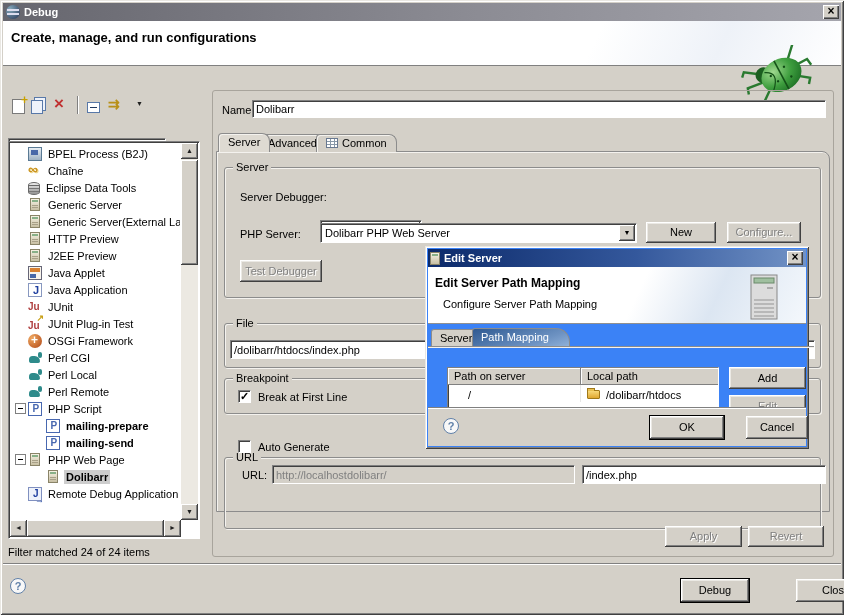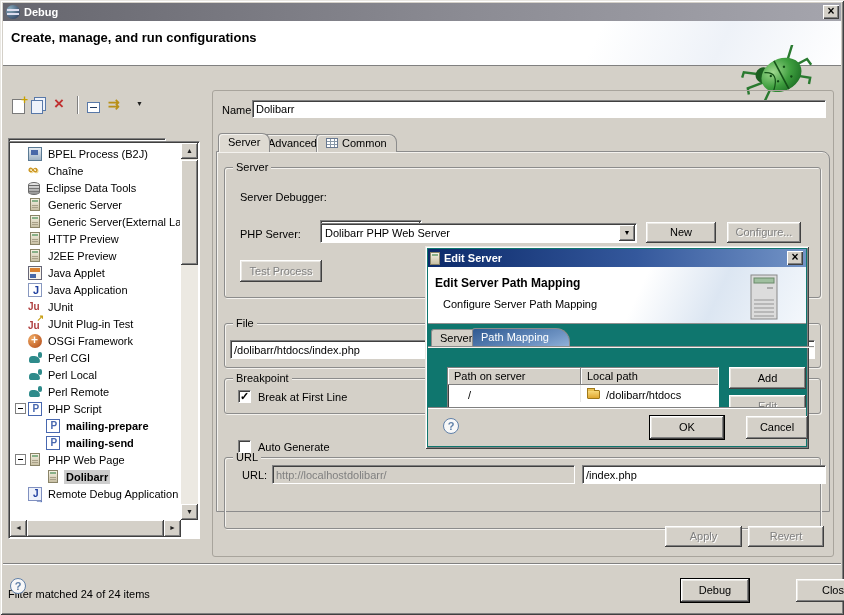--- a/index.html
+++ b/index.html
@@ -98,36 +98,36 @@
   .ic-rja { background:#eef2fa; border:1px solid #8090c0; }
   .ic-rja::before { content:"J"; position:absolute; left:4px; top:0; color:#2040a0; font-weight:bold; font-size:10px; }
   .ic-rja::after { content:"→"; position:absolute; right:-3px; bottom:-5px; color:#3858a8; font-size:9px; font-weight:bold; }
 
   
   .vscroll { position:absolute; right:1px; top:1px; width:17px; bottom:18px; background:#ece9e2; }
   .hscroll { position:absolute; left:1px; bottom:1px; right:18px; height:17px; background:#ece9e2; }
   .sb-btn { position:absolute; width:17px; height:16px; background:#d4d0c8; text-align:center; line-height:16px; font-size:7px; color:#202020;
     box-shadow: inset -1px -1px 0 #404040, inset 1px 1px 0 #fff, inset -2px -2px 0 #808080; }
   .sb-thumb { position:absolute; background:#d4d0c8; box-shadow: inset -1px -1px 0 #404040, inset 1px 1px 0 #fff, inset -2px -2px 0 #808080; }
-  .status-line { position:absolute; left:8px; top:546px; font-size:11px;margin-top:42px; }
+  .status-line { position:absolute; left:8px; top:546px; font-size:11px; }
 
   
   .right-panel { position:absolute; left:212px; top:90px; width:622px; height:467px; border:1px solid #a8a49c; border-radius:3px; }
   .tabfolder { position:absolute; left:216px; top:151px; width:614px; height:361px; border:1px solid #8c8c8c; border-radius:0 8px 0 0;
     box-shadow: inset 1px 1px 0 #f4f2ee; }
   .tab { position:absolute; height:18px; top:134px; background:#d4d0c8; border:1px solid #8c8c8c; border-bottom:none;
     border-radius:4px 8px 0 0; font-size:11px; padding:2px 9px 0 9px; box-shadow: inset 1px 1px 0 #f4f2ee; z-index:3; }
   .tab.active { height:19px; top:133px; background:#dedad2; z-index:4; }
   .tab .tab-ic { display:inline-block; width:12px; height:10px; margin-right:4px; background:#fff; border:1px solid #708; border-color:#687890;
     position:relative; top:1px; }
   .tab .tab-ic::before { content:""; position:absolute; left:0; right:0; top:2px; height:1px; background:#8898a8; box-shadow:0 3px 0 #8898a8; }
   .tab .tab-ic::after { content:""; position:absolute; top:0; bottom:0; left:3px; width:1px; background:#8898a8; box-shadow:4px 0 0 #8898a8; }
 
   
-  .dialog { position:absolute; left:425px; top:246px; width:384px; height:203px; background:#0f766e; z-index:10;
+  .dialog { position:absolute; left:425px; top:246px; width:384px; height:203px; background:#3b82f6; z-index:10;
     box-shadow: inset 1px 1px 0 #e9e7e2, inset -1px -1px 0 #404040, inset 2px 2px 0 #fff, inset -2px -2px 0 #808080; }
   .dlg-titlebar { position:absolute; left:3px; top:3px; right:3px; height:18px;
     background:linear-gradient(to right,#0c2a6a,#34589c 55%,#7293c6); display:flex; align-items:center; padding:0 2px; }
   .dlg-titlebar .title { color:#fff; font-weight:bold; font-size:11px; margin-left:4px; }
   .dlg-ic-server { width:10px; height:13px; background:linear-gradient(#f6f2e4,#c8c0a4); border:1px solid #8a8468; position:relative; }
   .dlg-ic-server::before { content:""; position:absolute; left:1px; top:1px; right:1px; height:2px; background:#88b088; }
   .dlg-banner { position:absolute; left:3px; top:21px; right:3px; height:57px;
     background:linear-gradient(115deg,#ffffff 55%,#dce6f2 75%,#f4f8fc); border-bottom:1px solid #909090; }
   .dlg-banner .h1 { position:absolute; left:7px; top:9px; font-size:12px; font-weight:bold; }
   .dlg-banner .h2 { position:absolute; left:15px; top:31px; font-size:11px; }
@@ -356,21 +356,21 @@
     <span class="val">XDebug</span>
     <span class="drop">▼</span>
   </div>
   <div class="label" style="left:240px; top:228px;">PHP Server:</div>
   <div class="combo" style="left:320px; top:223px; width:317px;">
     <span class="val">Dolibarr PHP Web Server</span>
     <span class="drop">▼</span>
   </div>
   <div class="btn" style="left:646px; top:222px; width:70px; height:21px; line-height:21px;">New</div>
   <div class="btn disabled" style="left:727px; top:222px; width:74px; height:21px; line-height:21px;">Configure...</div>
-  <div class="btn disabled" style="left:240px; top:260px; width:82px; height:22px; line-height:22px;">Test Process</div>
+  <div class="btn disabled" style="left:240px; top:260px; width:82px; height:22px; line-height:22px;">Test Debugger</div>
 
   <div class="group" style="left:224px; top:323px; width:597px; height:45px;">
     <span class="legend">File</span>
   </div>
   <input class="sunken" style="left: 230px; top: 340px; width: 585px; height: 19px;" value="/dolibarr/htdocs/index.php">
 
   <div class="group" style="left:224px; top:378px; width:597px; height:36px;">
     <span class="legend">Breakpoint</span>
   </div>
   <span class="checkbox" style="left:238px; top:390px;">✓</span>

